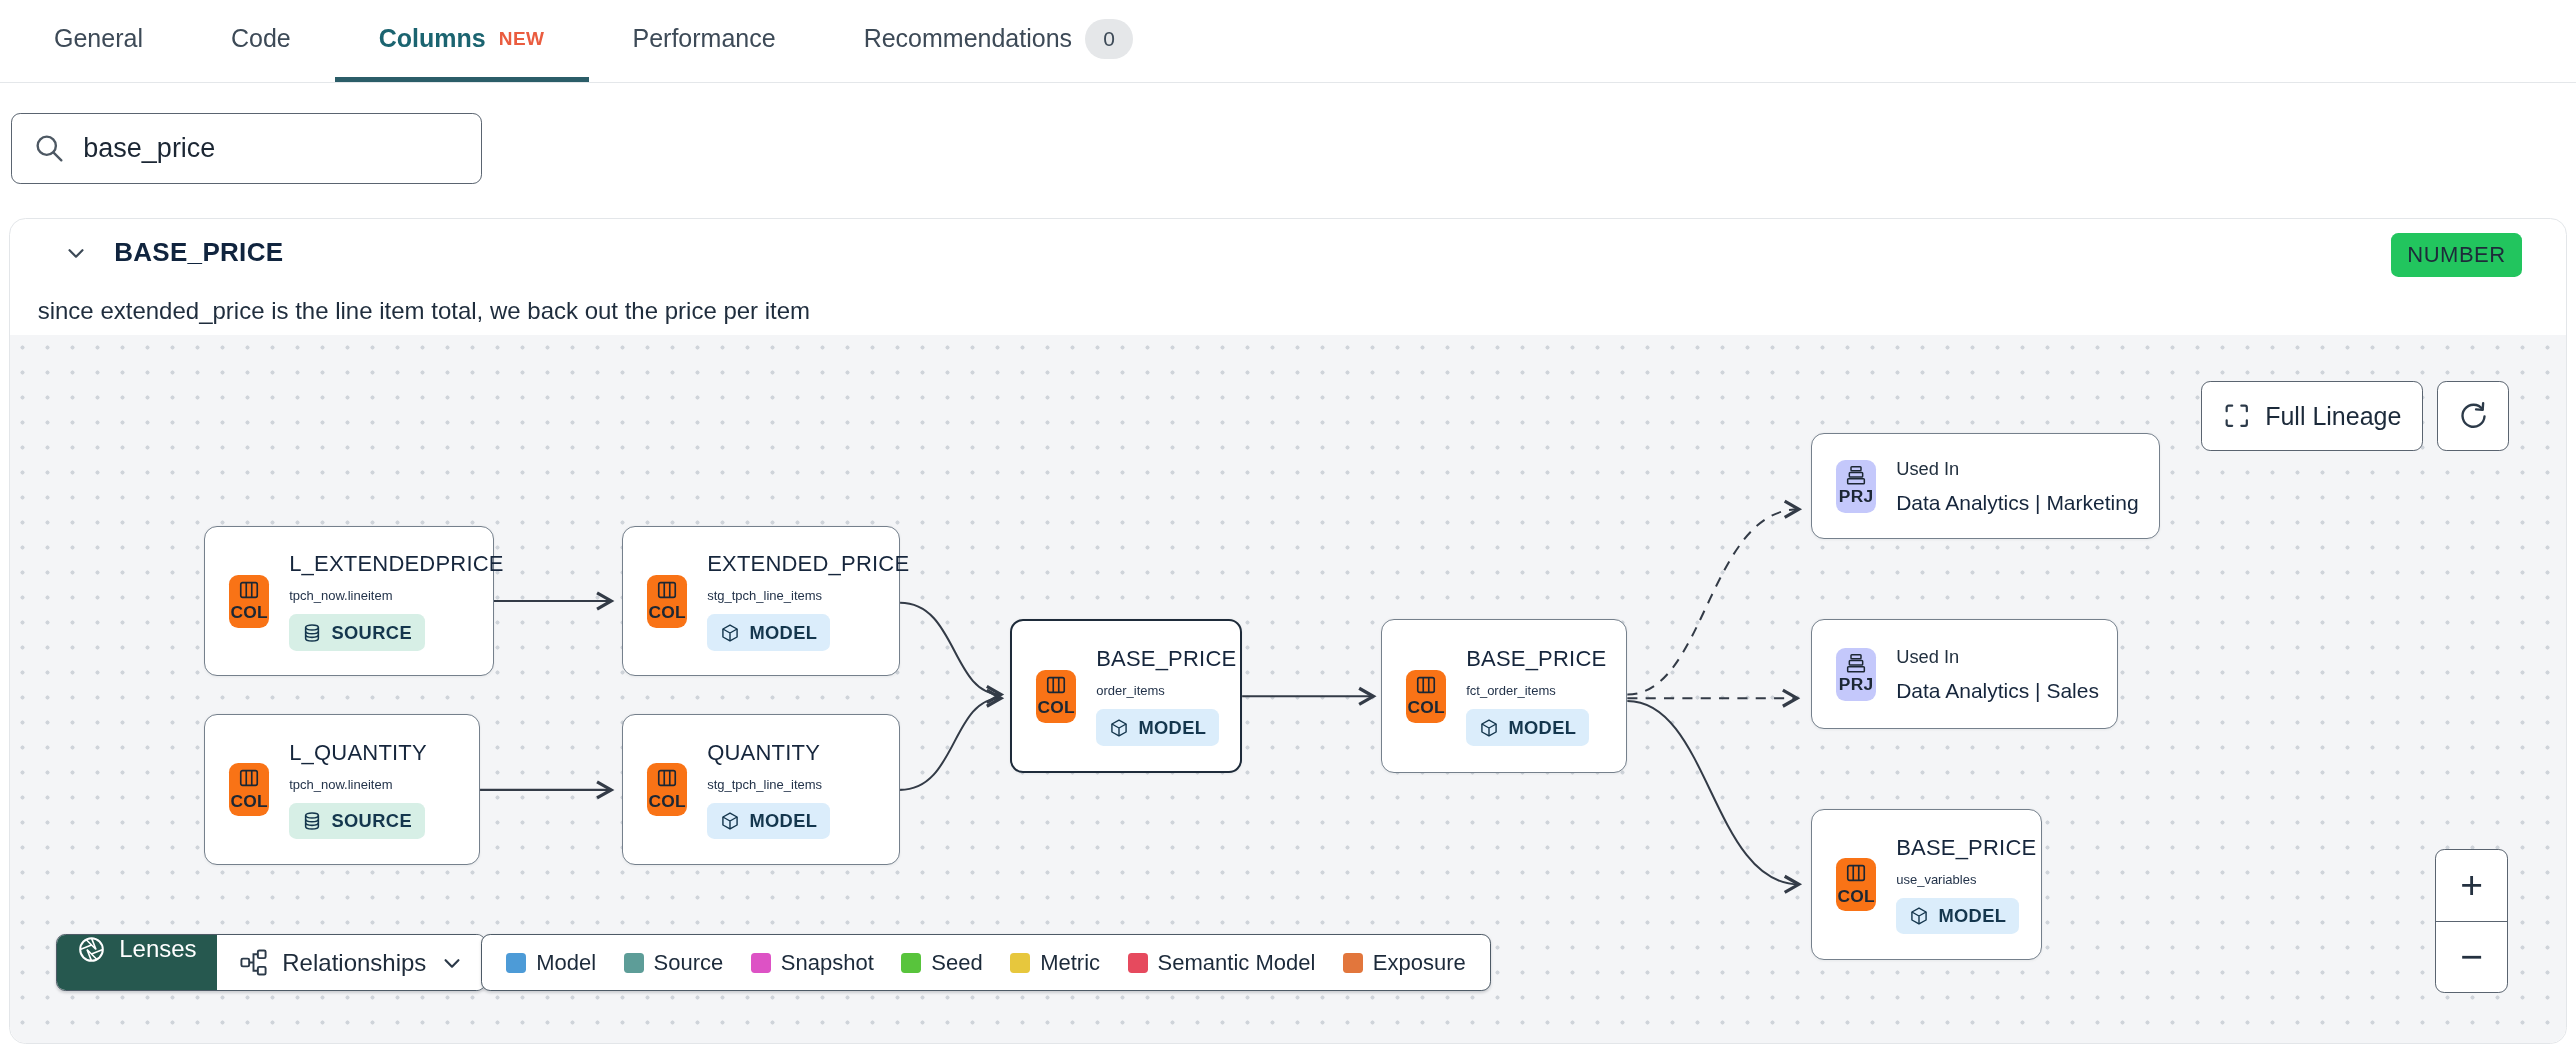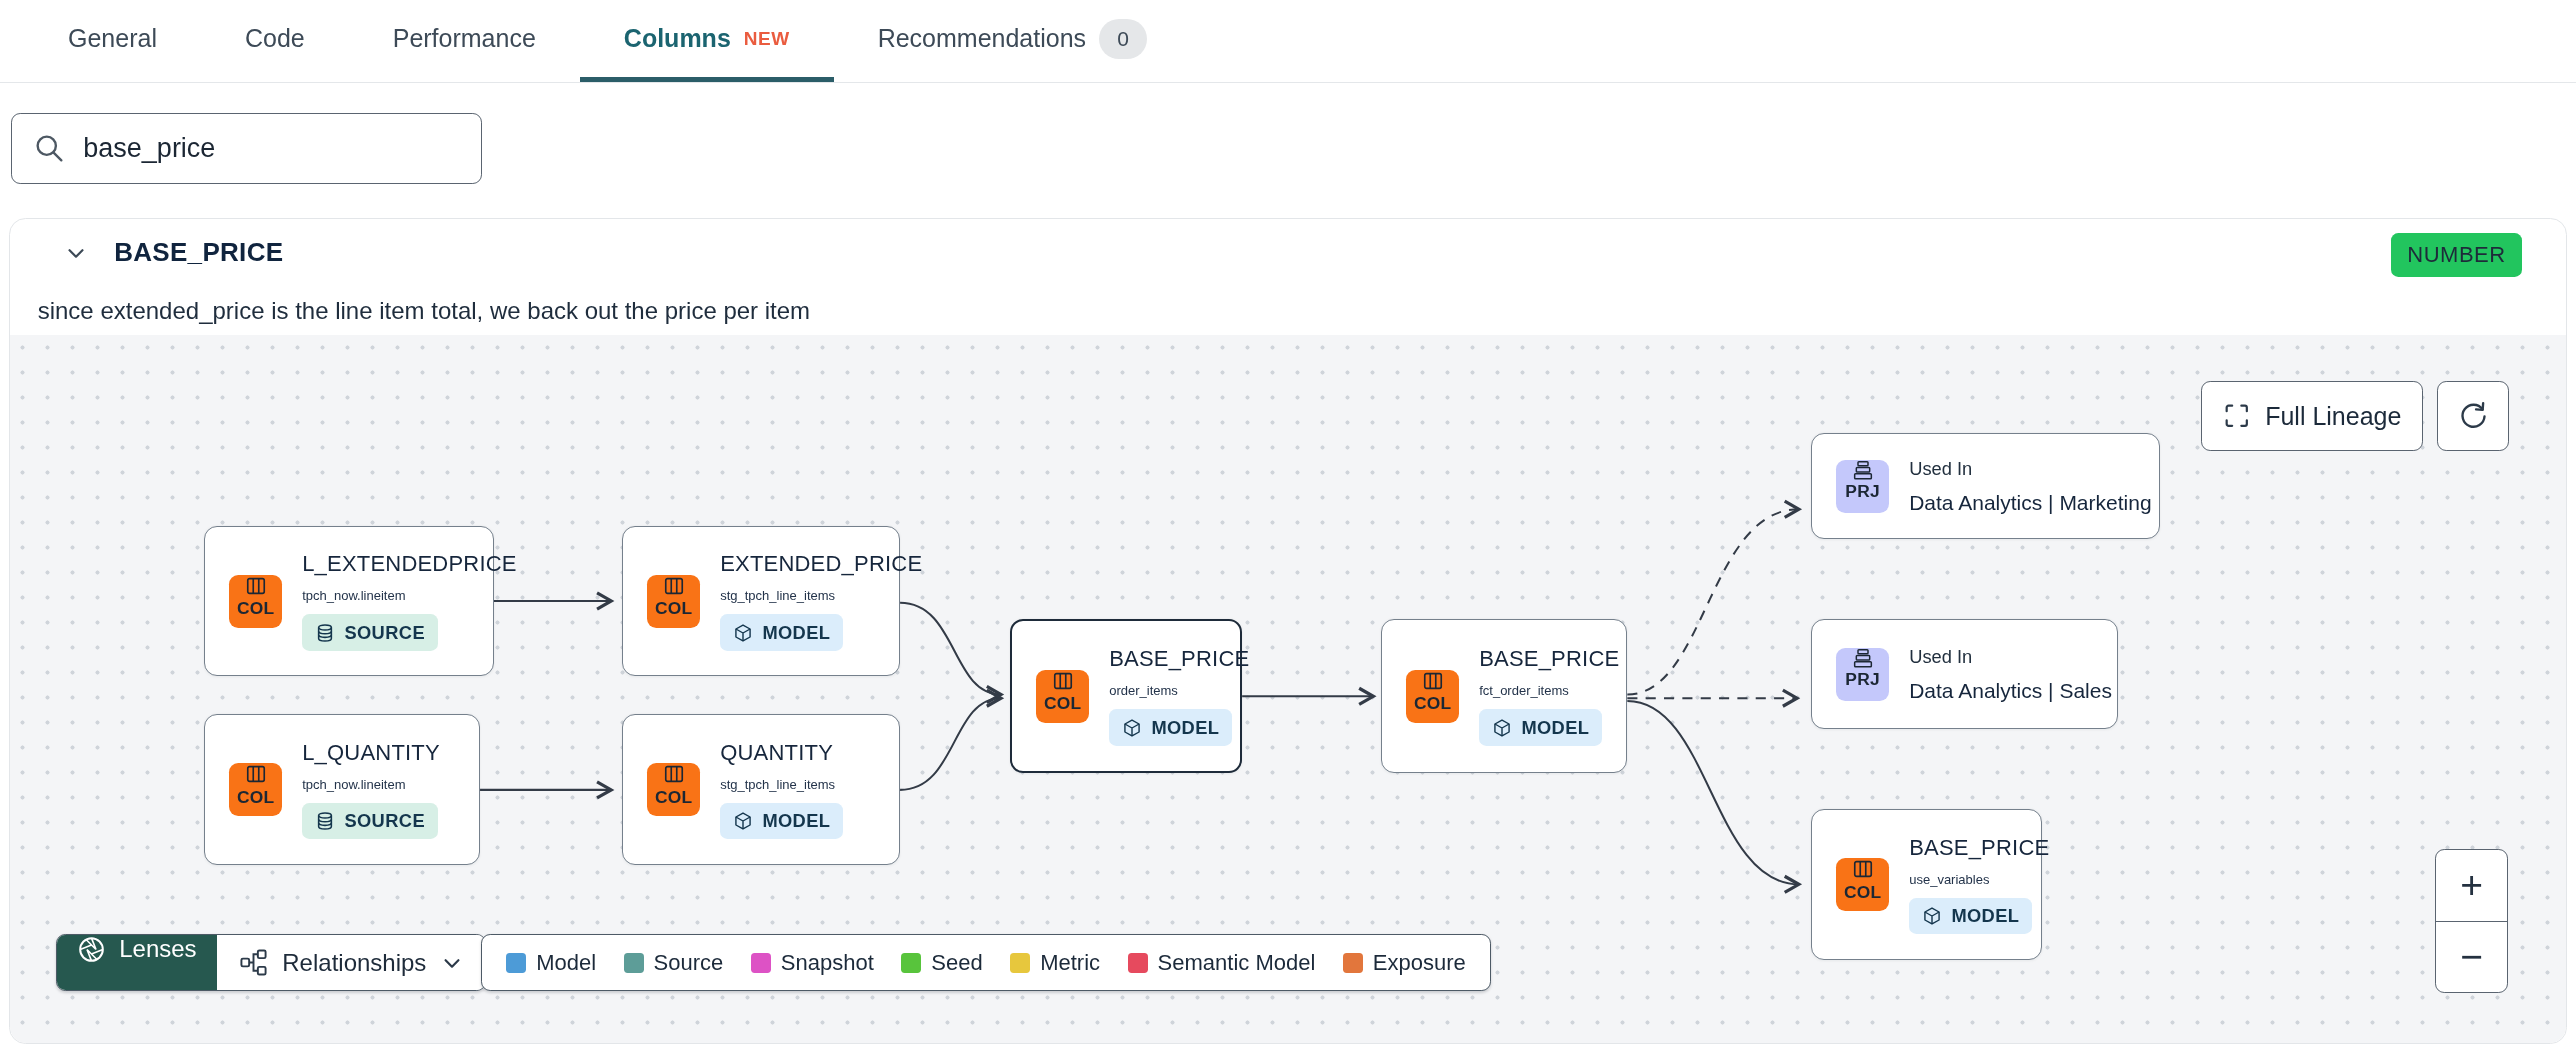--- a/index.html
+++ b/index.html
@@ -1,19 +1,19 @@
 <!DOCTYPE html>
 <html style="font-size:14.7px"><head>
 <meta charset="utf-8">
 <style>
   * { margin:0; padding:0; box-sizing:border-box; }
   html,body { width:2576px; height:1053px; background:#ffffff; font-family:"Liberation Sans", sans-serif; overflow:hidden; }
 
   
-  .tabbar { display:flex; align-items:stretch; height:83px; border-bottom:1.8px solid #e4e7ea; padding-left:24px; }
+  .tabbar { display:flex; align-items:stretch; height:83px; border-bottom:1.8px solid #e4e7ea; padding-left:10px; }
   .tab { display:flex; align-items:center; gap:13px; padding:0 44px; font-size:25px; color:#3d4a57; cursor:pointer; border-bottom:5.5px solid transparent; }
   .tab.active { color:#1b6470; font-weight:700; }
   .tab .new-tag { font-size:19px; font-weight:700; color:#ea5c3f; letter-spacing:0.5px; }
   .tab .count-badge { background:#e5e7e9; color:#3d4a57; font-size:21px; min-width:48px; height:40px; border-radius:20px; display:flex; align-items:center; justify-content:center; padding:0 13px; }
 
   
   .searchbox { margin:30px 0 0 11px; width:471px; height:71px; border:1.8px solid #5a6470; border-radius:9.2px; display:flex; align-items:center; gap:18.3px; padding:0 22px; background:#fff; }
   .searchbox .stext { font-size:27px; color:#1b2633; }
 
   
@@ -23,21 +23,21 @@
   .type-badge { position:absolute; right:44px; top:13.8px; background:#22c55e; color:#1e2b3a; font-size:22px; padding:9.2px 16.5px; border-radius:7.3px; letter-spacing:0.5px;margin-left:37px; }
   .desc { height:49px; padding-left:27.5px; font-size:24px; color:#1f2d3d; display:flex; align-items:center; }
 
   
   .canvas { position:relative; width:100%; height:708px; background-color:#f4f5f7; background-image:radial-gradient(#cfd4da 1.8px, transparent 2.3px); background-size:25px 25px; border-radius:0 0 16.5px 16.5px; }
   .edges { position:absolute; inset:0; pointer-events:none; }
 
   
   .node { position:absolute; background:#fff; border:1.4px solid #75808c; border-radius:13px; display:flex; align-items:center; padding-left:24px; gap:20px; box-shadow:0 0.9px 2.8px rgba(20,30,40,.06); cursor:pointer; }
   .node.selected { border:2.8px solid #1e2b3a; }
-  .chip { width:53px; height:53px; border-radius:9.2px; display:flex; flex-direction:column; align-items:center; gap:1.8px; flex:none; }
+  .chip { width:40px; height:53px; border-radius:9.2px; display:flex; flex-direction:column; align-items:center; justify-content:center; gap:1.8px; flex:none; }
   .chip.col { background:#f97316; }
   .chip.prj { background:#c4c8fb; }
   .chip span { font-size:17.4px; font-weight:700; color:#1c2734; letter-spacing:0.3px; }
   .node-body { display:flex; flex-direction:column; gap:11px; }
   .node-title { font-size:22px; font-weight:400; color:#16263c; letter-spacing:0.2px; }
   .node-sub { font-size:13px; color:#23334a; }
   .usedin-label { font-size:18.3px; color:#22303f; }
   .usedin-name { font-size:21px; color:#16263c; }
   .badge { display:inline-flex; align-items:center; gap:9.2px; border-radius:7.3px; padding:7.3px 13px; font-size:18.3px; font-weight:700; letter-spacing:0.4px; color:#14364d; width:max-content; }
   .badge.source { background:#d7efe6; }
@@ -64,27 +64,27 @@
 </head>
 <body>
 
 <header class="tabbar">
   <div class="tab">
       <span>General</span>
     </div>
   <div class="tab">
       <span>Code</span>
     </div>
-  <div class="tab">
-      <span>Performance</span>
-    </div>
   <div class="tab active" style="border-bottom-color: rgb(43, 93, 104);">
     <span>Columns</span>
     <span class="new-tag">NEW</span>
   </div>
+  <div class="tab">
+      <span>Performance</span>
+    </div>
   <div class="tab">
     <span>Recommendations</span>
     <span class="count-badge">0</span>
   </div>
 </header>
 
 <div class="searchbox">
   <svg width="31" height="31" viewBox="0 0 34 34">
     <circle cx="14" cy="14" r="10" fill="none" stroke="#4d5863" stroke-width="2.6"></circle>
     <line x1="21.5" y1="21.5" x2="30" y2="30" stroke="#4d5863" stroke-width="2.6" stroke-linecap="round"></line>

